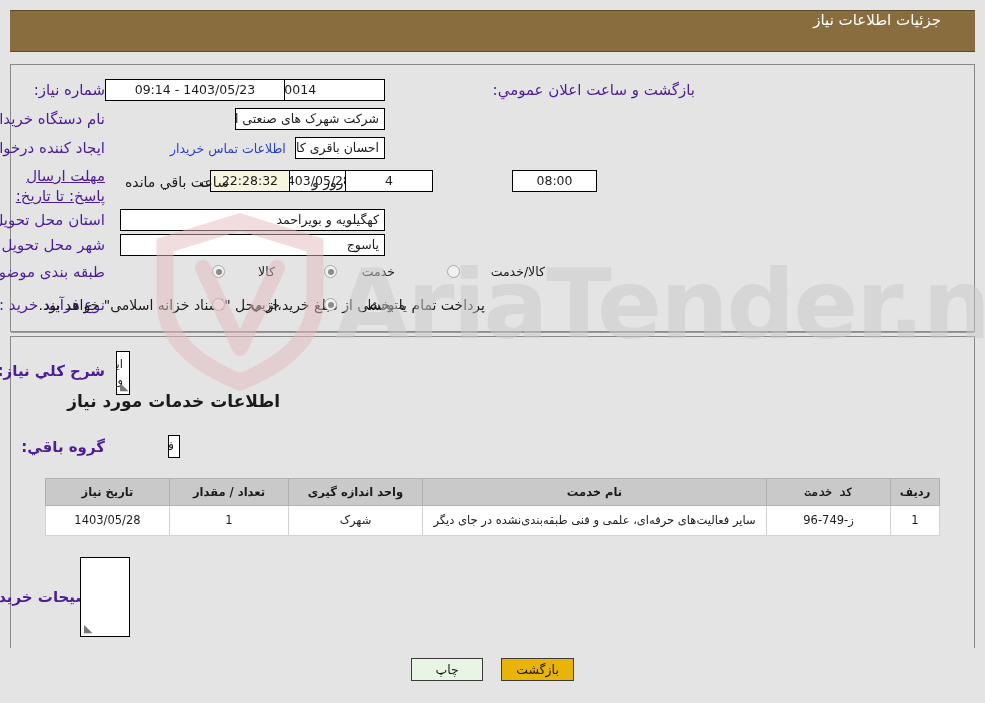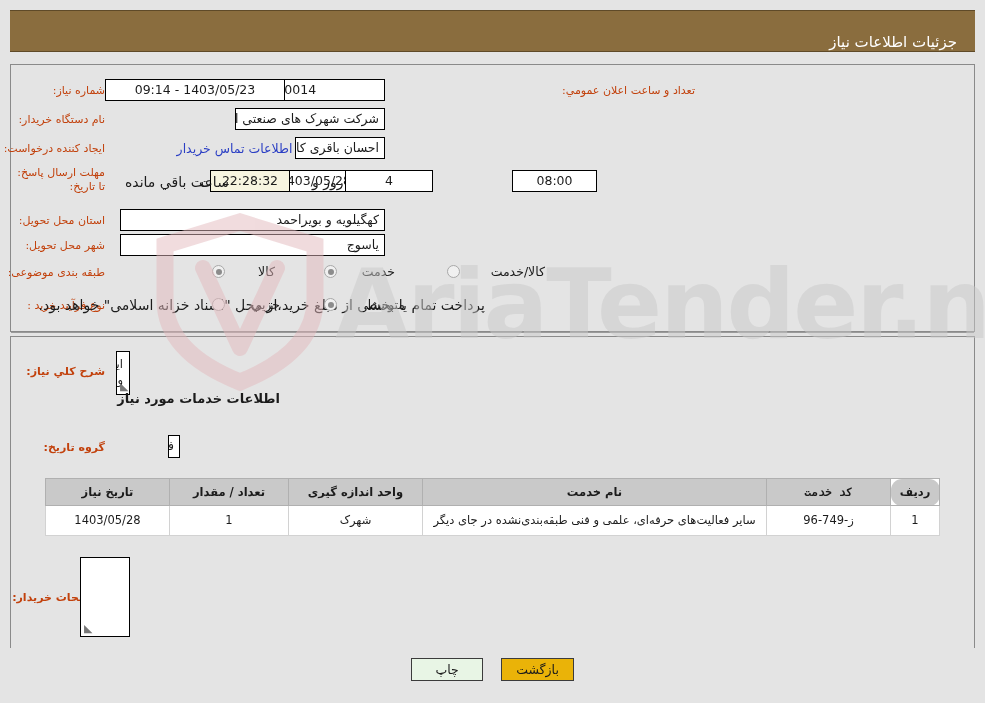--- a/index.html
+++ b/index.html
@@ -31,23 +31,23 @@
   
   #title-bar {
     position: absolute;
     left: 10px; top: 10px;
     width: 965px; height: 42px;
     background: #8a6d3e;
     border-top: 1px solid #5f4a28;
     border-bottom: 1px solid #5f4a28;
     box-sizing: border-box;
     display: flex;
-    align-items: flex-end;
+    align-items: flex-start;
     justify-content: flex-start;
-    padding-right: 18px;
+    padding-right: 34px;
     z-index: 2;
   }
   #title-bar .title-text {
     color: #ffffff;
     font-size: 15px;
     letter-spacing: .2px;
   }
 
   
   .panel {
@@ -59,22 +59,22 @@
   }
   #panel-top   { left: 10px; top: 64px;  width: 965px; height: 268px; }
   #panel-lower { left: 10px; top: 336px; width: 965px; height: 312px;
                  border: none; border-top: 1px solid #8a8a8a;
                  border-right: 1px solid #8a8a8a; border-left: 1px solid #8a8a8a;}
 
   
   .lbl {
     position: absolute;
     text-align: right;
-    font-size: 11px;
-    color: #c2410c;
+    font-size: 15px;
+    color: #4c1d95;
     line-height: 15px;
     white-space: nowrap;
     z-index: 3;
   }
   .lbl.wrap { white-space: normal; }
 
   .box {
     position: absolute;
     box-sizing: border-box;
     background: #ffffff;
@@ -154,21 +154,21 @@
     color: #777;
     font-size: 11px;
     line-height: 10px;
     transform: scaleX(-1);
   }
 
   
   #svc-heading {
     position: absolute;
     right: 705px; top: 391px;
-    font-size: 13px;
+    font-size: 17px;
     font-weight: bold;
     color: #1b1b1b;
     white-space: nowrap;
     z-index: 3;
   }
 
   
   #svc-table {
     position: absolute;
     left: 45px; top: 478px;
@@ -246,31 +246,31 @@
 
 <div id="title-bar">
   <span class="title-text">جزئیات اطلاعات نیاز</span>
 </div>
 
 <div id="panel-top" class="panel"></div>
 
 <div class="lbl" style="right:880px; top:83px; width:90px;">شماره نیاز:</div>
 <div class="box" style="right:600px; top:79px; width:265px; height:22px;">1103001244000014</div>
 
-<div class="lbl" style="right:290px; top:83px; width:170px;">تعداد و ساعت اعلان عمومي:</div>
+<div class="lbl" style="right:290px; top:83px; width:170px;">بازگشت و ساعت اعلان عمومي:</div>
 <div class="box" style="right:700px; top:79px; left:102px; width:180px; height:22px;">1403/05/23 - 09:14</div>
 
 <div class="lbl" style="right:880px; top:112px; width:110px;">نام دستگاه خریدار:</div>
 <div class="box right" style="right:600px; left:235px; top:108px; height:22px;">شرکت شهرک های صنعتی استان کهگیلویه و بویراحمد</div>
 
 <div class="lbl" style="right:880px; top:141px; width:120px;">ایجاد کننده درخواست:</div>
 <div class="box right" style="right:600px; left:295px; top:137px; height:22px;">احسان باقری کاربرداز شرکت شهرک های صنعتی استان کهگیلویه و بویراحمد</div>
-<div class="link" style="right:686px; left:170px; top:141px; text-align:center;">اطلاعات تماس خریدار</div>
-
-<div class="lbl wrap" style="right:880px; top:166px; width:95px; line-height:14px;">مهلت ارسال پاسخ: تا تاریخ:</div>
+<div class="link" style="right:686px; left:170px; top:141px; text-align:left;">اطلاعات تماس خریدار</div>
+
+<div class="lbl wrap" style="right:880px; top:166px; width:95px; line-height:20px;text-decoration:underline;">مهلت ارسال پاسخ: تا تاریخ:</div>
 <div class="box" style="right:600px; top:170px; width:140px; height:22px;">1403/05/28</div>
 <div class="plain" style="right:748px; left:None; top:174px;">ساعت</div>
 <div class="box" style="left:512px; top:170px; width:85px; height:22px;">08:00</div>
 <div class="box" style="left:345px; top:170px; width:88px; height:22px;">4</div>
 <div class="plain" style="left:312px; top:174px;">روز و</div>
 <div class="box yellow" style="left:210px; top:170px; width:80px; height:22px;">22:28:32</div>
 <div class="plain" style="left:125px; top:174px;">ساعت باقي مانده</div>
 
 <div class="lbl" style="right:880px; top:213px; width:110px;">استان محل تحویل:</div>
 <div class="box right" style="right:600px; top:209px; width:265px; height:22px;">کهگیلویه و بویراحمد</div>
@@ -305,27 +305,27 @@
 <div id="panel-lower" class="panel"></div>
 
 <div class="lbl" style="right:880px; top:364px; width:90px; font-weight:bold;">شرح کلي نیاز:</div>
 <div class="ta" style="right:855px; left:130px; top:351px; height:44px;">
   <span>ایجاد واحد تحقیق و توسعه در خوشه گلخانه های استان کهگیلویه و بویر احمد</span>
   <span class="grip">◢</span>
 </div>
 
 <div id="svc-heading">اطلاعات خدمات مورد نیاز</div>
 
-<div class="lbl" style="right:880px; top:440px; width:90px; font-weight:bold;">گروه تاریخ:</div>
+<div class="lbl" style="right:880px; top:440px; width:90px; font-weight:bold;">گروه باقي:</div>
 <div class="box right" style="right:805px; left:180px; top:435px; height:23px;">فعالیت‌های حرفه‌ای، علمی و فنی</div>
 
 <table id="svc-table">
   <thead>
     <tr>
-      <th style="width:40px;border-radius:11px;">ردیف</th>
+      <th style="width:40px;">ردیف</th>
       <th style="width:115px;font-family:Liberation Mono, monospace;">کد خدمت</th>
       <th>نام خدمت</th>
       <th style="width:125px;">واحد اندازه گیری</th>
       <th style="width:110px;">تعداد / مقدار</th>
       <th style="width:115px;">تاریخ نیاز</th>
     </tr>
   </thead>
   <tbody>
     <tr>
       <td>1</td>

